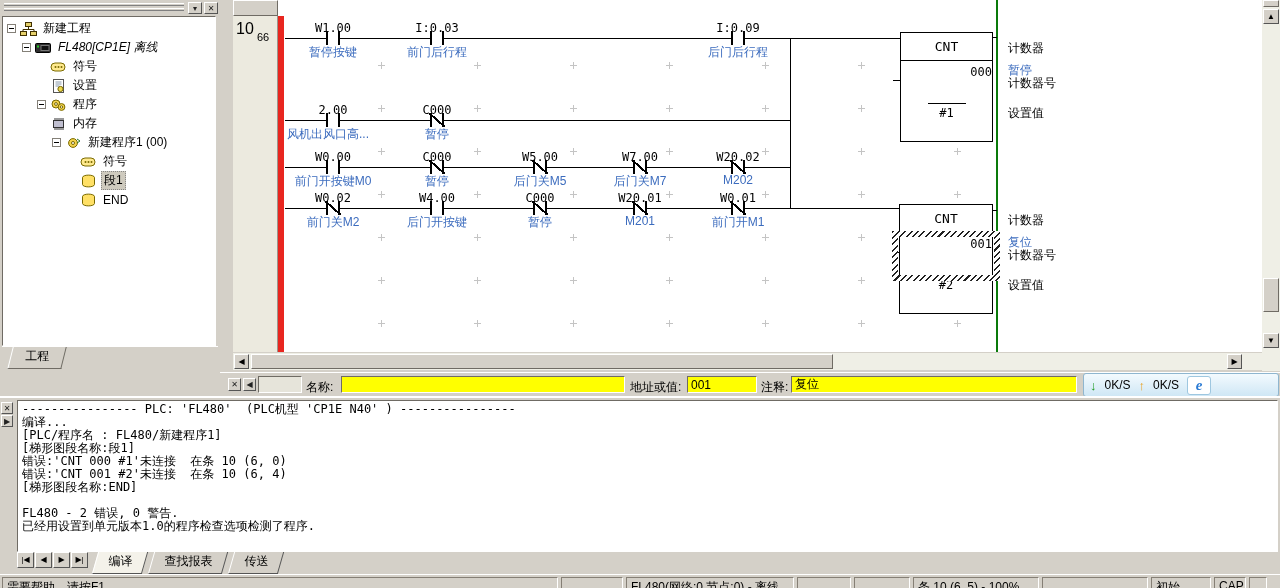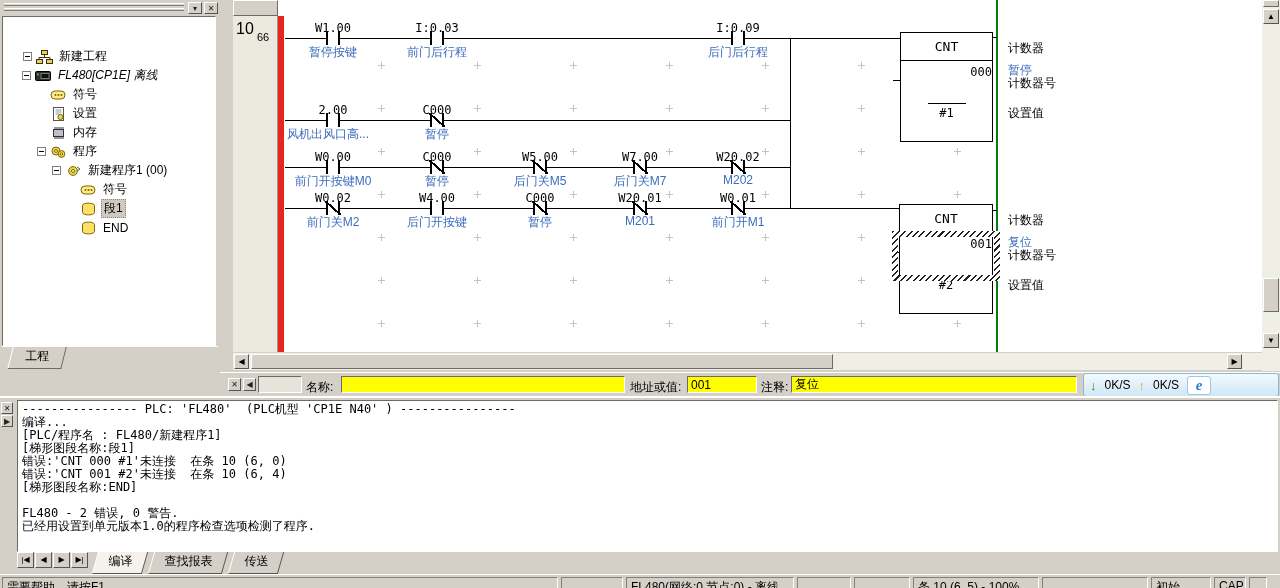--- a/index.html
+++ b/index.html
@@ -136,21 +136,21 @@
       <div id="tree-grip-btns">
         <div class="btn3d">
             <span>▾</span>
           </div>
         <div class="btn3d">
             <span>✕</span>
           </div>
       </div>
     </div>
     <div id="tree-body">
-        <div class="tree-row" style="padding-left: 20px; margin-top: 28px;">
+        <div class="tree-row" style="padding-left: 4px;">
           <div class="expbox"></div>
           <div class="ic">
             <svg viewBox="0 0 17 14">
               <rect x="5.5" y="0.5" width="6" height="4" fill="#e4cf6a" stroke="#403000"></rect>
               <path d="M8.5 4.5v3M3 7.5h11M3 7.5v2M14 7.5v2" stroke="#403000" fill="none"></path>
               <rect x="0.5" y="9.5" width="6" height="4" fill="#e4cf6a" stroke="#403000"></rect>
               <rect x="10.5" y="9.5" width="6" height="4" fill="#e4cf6a" stroke="#403000"></rect>
             </svg>
           </div>
           <div class="tree-label">新建工程</div>
@@ -183,40 +183,40 @@
           <div class="ic">
             <svg viewBox="0 0 17 14">
               <rect x="3.5" y="0.5" width="10" height="13" fill="#fff" stroke="#555"></rect>
               <path d="M5.5 3h6M5.5 5h6M5.5 7h4" stroke="#8899aa"></path>
               <circle cx="10.5" cy="10" r="2.6" fill="#ecd84e" stroke="#776600"></circle>
             </svg>
           </div>
           <div class="tree-label">设置</div>
         </div>
         <div class="tree-row" style="padding-left: 34px;">
-          <div class="expspace"></div>
-          <div class="ic">
-            <svg viewBox="0 0 17 14">
-              <rect x="3.5" y="3.5" width="10" height="7" fill="#c0bfd0" stroke="#333"></rect>
-              <path d="M5 1v2.5M7 1v2.5M9 1v2.5M11 1v2.5M13 1v2.5M5 10.5V13M7 10.5V13M9 10.5V13M11 10.5V13M13 10.5V13" stroke="#333"></path>
-            </svg>
-          </div>
-          <div class="tree-label">内存</div>
-        </div>
-        <div class="tree-row" style="padding-left: 34px;">
           <div class="expbox"></div>
           <div class="ic">
             <svg viewBox="0 0 17 14">
               <circle cx="6" cy="6" r="4" fill="#f2d24a" stroke="#7a6a00"></circle>
               <circle cx="11.5" cy="9" r="3.4" fill="#f2d24a" stroke="#7a6a00"></circle>
               <circle cx="6" cy="6" r="1.4" fill="#fff" stroke="#7a6a00"></circle>
               <circle cx="11.5" cy="9" r="1.2" fill="#fff" stroke="#7a6a00"></circle>
             </svg>
           </div>
           <div class="tree-label">程序</div>
+        </div>
+        <div class="tree-row" style="padding-left: 34px;">
+          <div class="expspace"></div>
+          <div class="ic">
+            <svg viewBox="0 0 17 14">
+              <rect x="3.5" y="3.5" width="10" height="7" fill="#c0bfd0" stroke="#333"></rect>
+              <path d="M5 1v2.5M7 1v2.5M9 1v2.5M11 1v2.5M13 1v2.5M5 10.5V13M7 10.5V13M9 10.5V13M11 10.5V13M13 10.5V13" stroke="#333"></path>
+            </svg>
+          </div>
+          <div class="tree-label">内存</div>
         </div>
         <div class="tree-row" style="padding-left: 49px;">
           <div class="expbox"></div>
           <div class="ic">
             <svg viewBox="0 0 17 14">
               <circle cx="8" cy="7" r="4.4" fill="#f2d24a" stroke="#7a6a00"></circle>
               <circle cx="8" cy="7" r="1.5" fill="#fff" stroke="#7a6a00"></circle>
               <path d="M12 3l3 2-3 2" fill="none" stroke="#2a7a2a"></path>
             </svg>
           </div>

